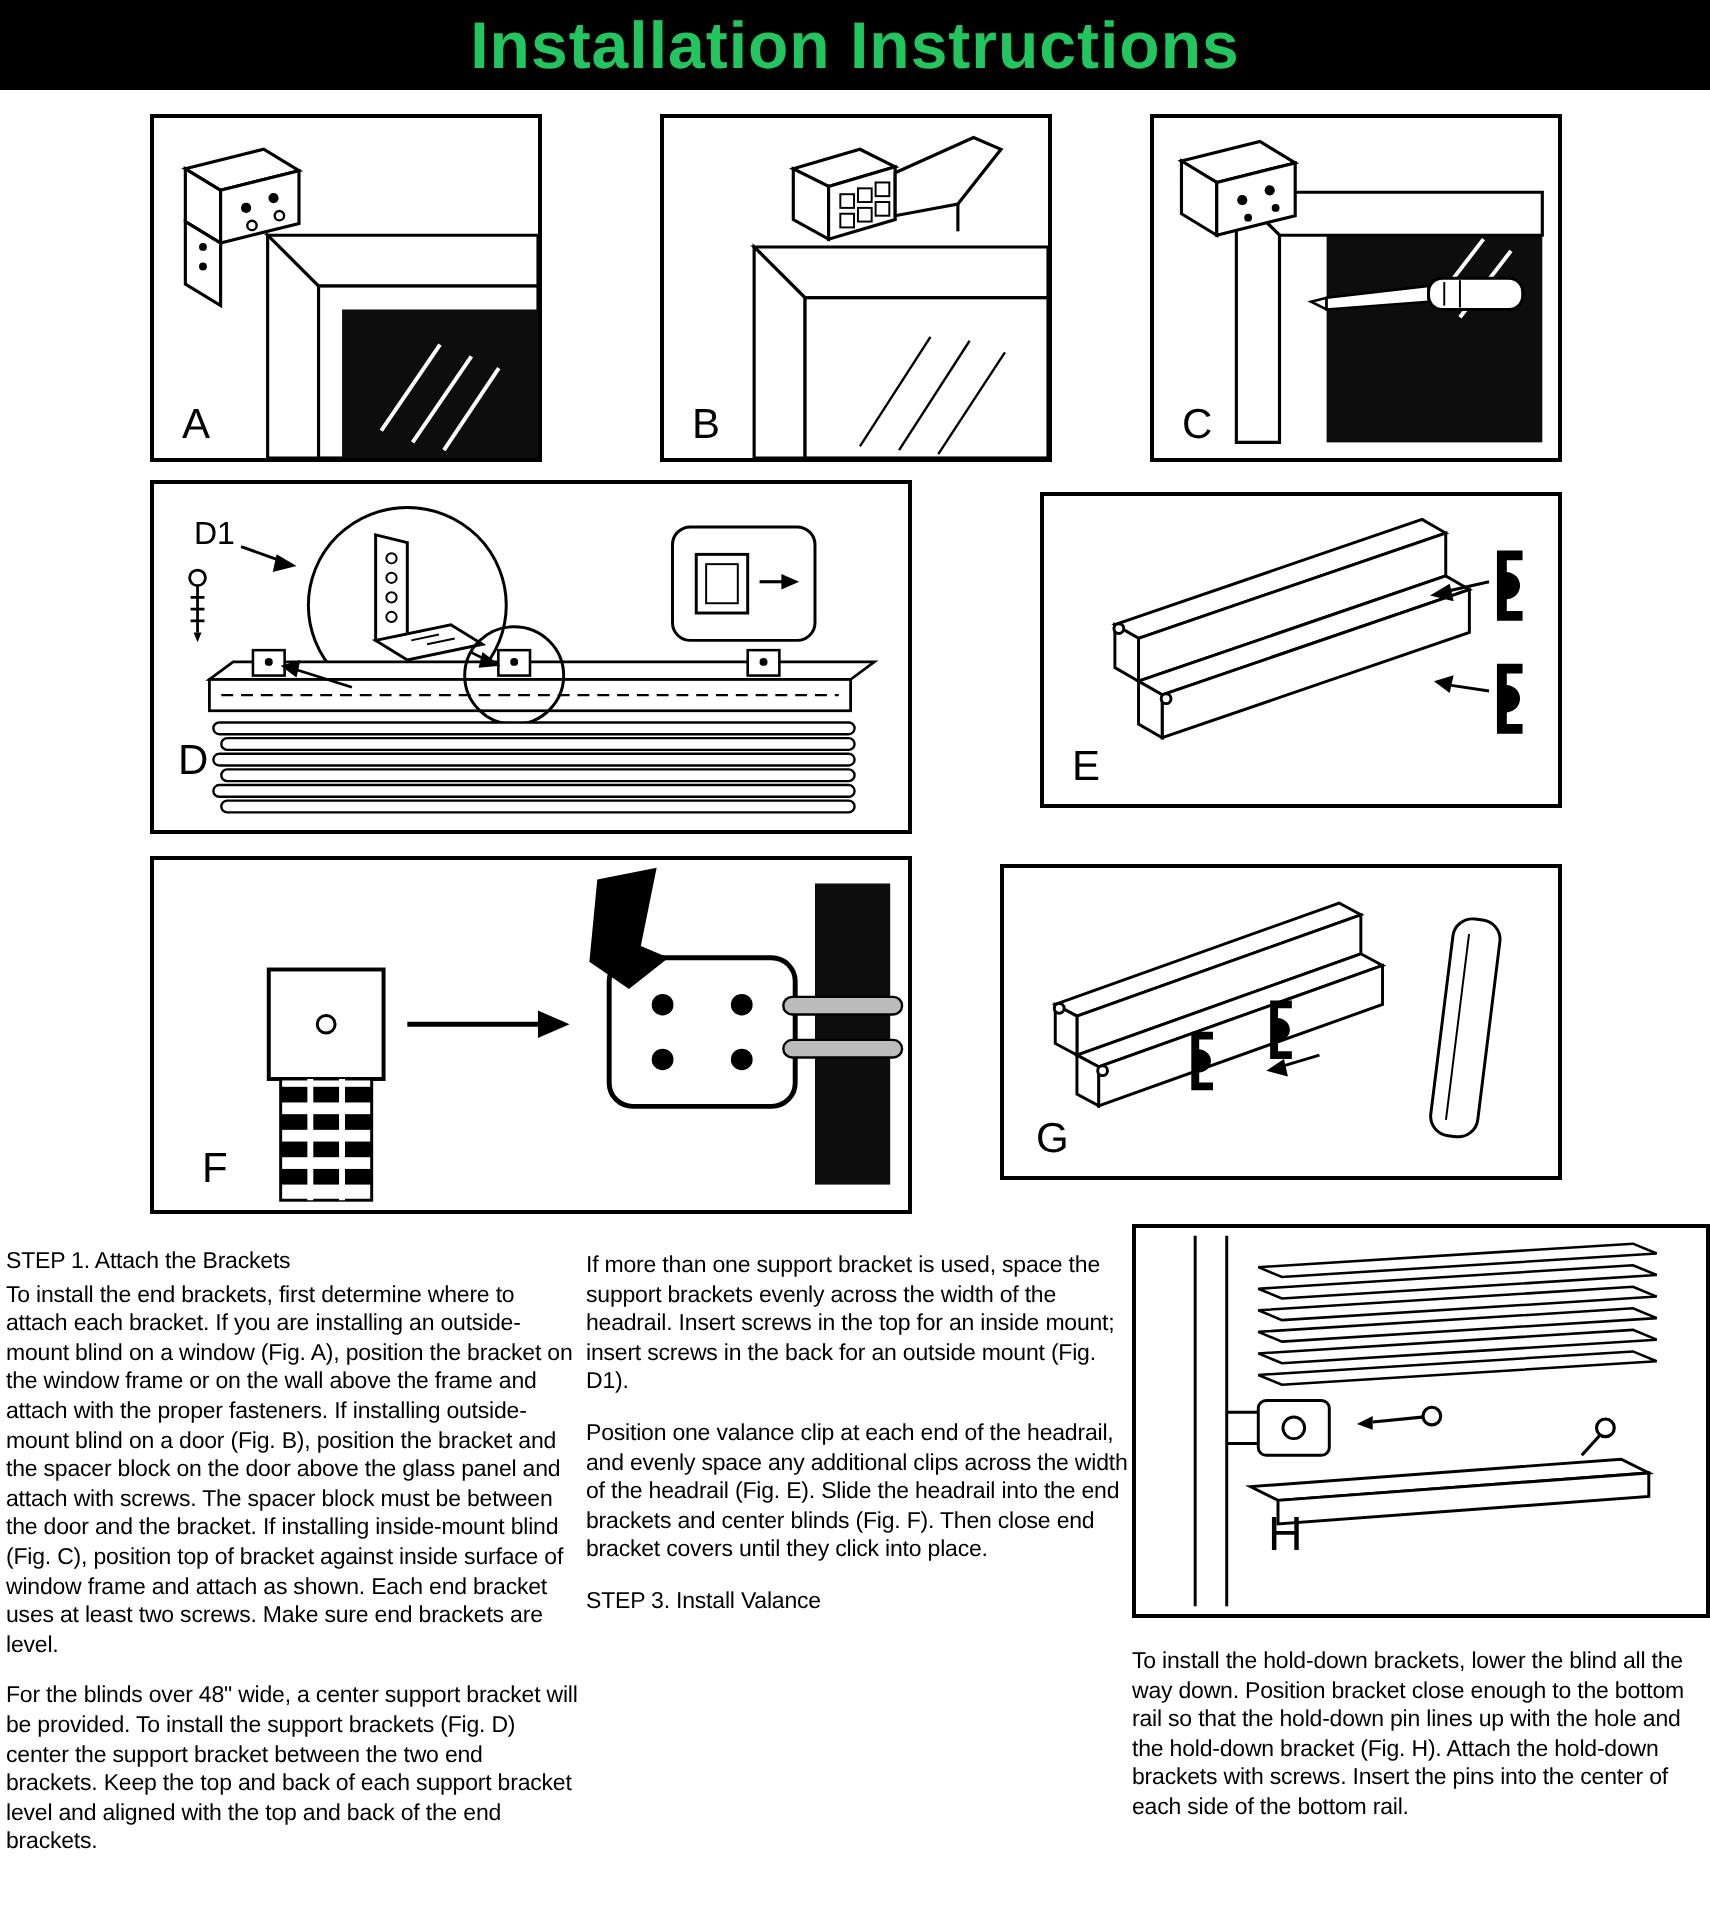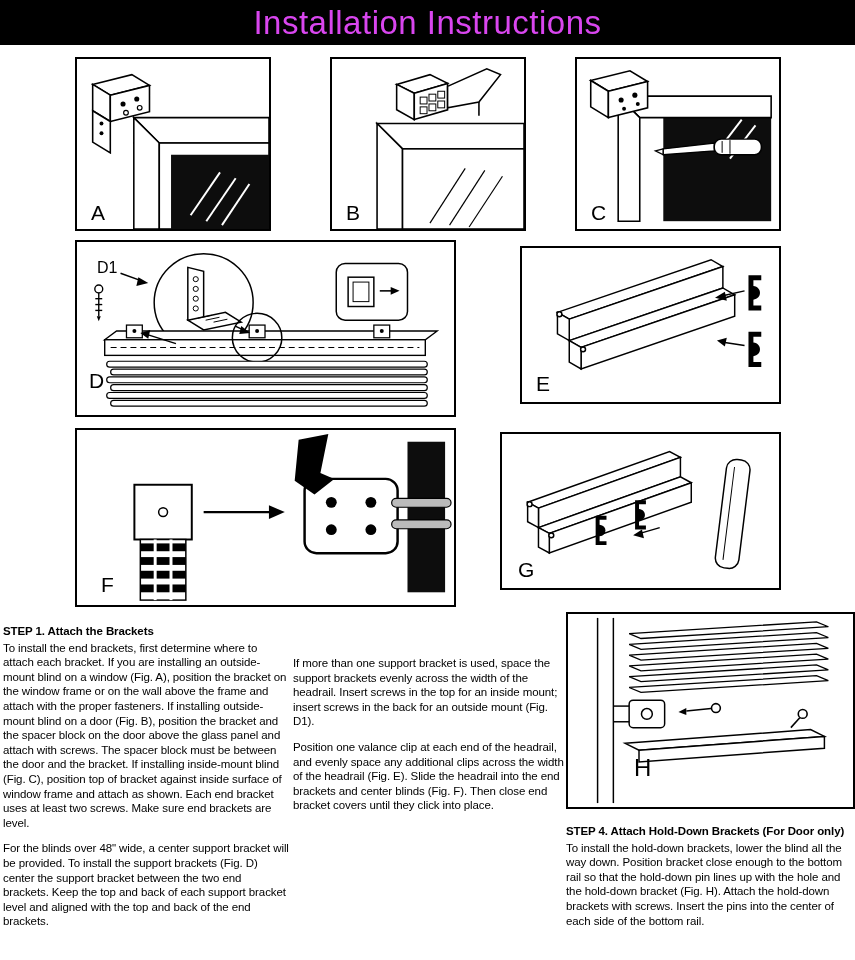--- a/index.html
+++ b/index.html
@@ -6,28 +6,28 @@
   html,body { background:#ffffff; }
   .page {
     position:relative; width:855px; height:960px; background:#fff;
     overflow:hidden; color:#000;
     font-family:"Liberation Sans", sans-serif;
   }
   .header {
     position:absolute; left:0; top:0; width:855px; height:45px;
     background:#000; display:flex; align-items:center; justify-content:center;
   }
-  .header .title { color:#d946ef; font-size:33px; font-weight:400; letter-spacing:.5px; }
+  .header .title { color:#22c55e; font-size:33px; font-weight:700; letter-spacing:.5px; }
   .figbox { position:absolute; background:#fff; border:2px solid #000; }
   .figbox svg { position:absolute; left:0; top:0; width:100%; height:100%; display:block; }
   .fig-letter { position:absolute; font-size:21px; color:#000; line-height:1; }
   .fig-letter.small { font-size:16px; }
   .fig-letter.big { font-size:24px; }
   .col { position:absolute; font-size:11.5px; line-height:14.6px; letter-spacing:-0.1px; color:#000; }
-  .col h3 { font-size:11.5px; font-weight:700; margin:0 0 2px 0; letter-spacing:-0.1px; }
+  .col h3 { font-size:11.5px; font-weight:400; margin:0 0 2px 0; letter-spacing:-0.1px; }
   .col p { margin:0 0 11px 0; }
   .nowrap { white-space:nowrap; letter-spacing:-0.2px; }
 </style>
 </head>
 <body>
 
 <div class="page">
 
   <div class="header">
     <div class="title">Installation Instructions</div>
@@ -320,23 +320,23 @@
     </svg>
     <div class="fig-letter big" style="left:66px;top:142px">H</div>
   </div>
 
   <div class="col" style="left:3px;top:624px;width:287px">
     <h3>STEP 1. Attach the Brackets</h3>
     <p>To install the end brackets, first determine where to attach each bracket.  If you are installing an outside-mount blind on a window (Fig. A), position the bracket on the window frame or on the wall above the frame and attach with the proper fasteners.  If installing outside-mount blind on a door (Fig. B), position the bracket and the spacer block on the door above the glass panel and attach with screws. The spacer block must be between the door and the bracket.  If installing inside-mount blind (Fig. C), position top of bracket against inside surface of window frame and attach as shown. Each end bracket uses at least two screws.  Make sure end brackets are level.</p>
     <p>For the blinds over 48" wide, a center support bracket will be provided.   To install the support brackets (Fig. D) center the support bracket between the two end brackets. Keep the top and back of each support bracket level and aligned with the top and back of the end brackets.</p>
   </div>
 
-  <div class="col" style="left:293px;top:656px;width:272px">
+  <div class="col" style="left:293px;top:626px;width:272px">
     <p>If more than one support bracket is used, space the support brackets evenly across the width of the headrail. Insert screws in the top for an inside mount; insert screws in the back for an outside mount (Fig. D1).</p>
     <p>Position one valance clip at each end of the headrail, and evenly space any additional clips across the width of the headrail (Fig. E). Slide the headrail into the end brackets and center blinds (Fig. F).  Then close end bracket covers until they click into place.</p>
+    <h3>STEP 3. Install Valance</h3>
   </div>
 
   <div class="col" style="left:566px;top:824px;width:288px">
-    <h3 class="nowrap">STEP 4. Attach Hold-Down Brackets (For Door only)</h3>
     <p>To install the hold-down brackets, lower the blind all the way down. Position bracket close enough to the bottom rail so that the hold-down pin lines up with the hole and the hold-down bracket (Fig. H). Attach the hold-down brackets with screws.  Insert the pins into the center of each side of the bottom rail.</p>
   </div>
 
 </div>
 
 </body></html>

